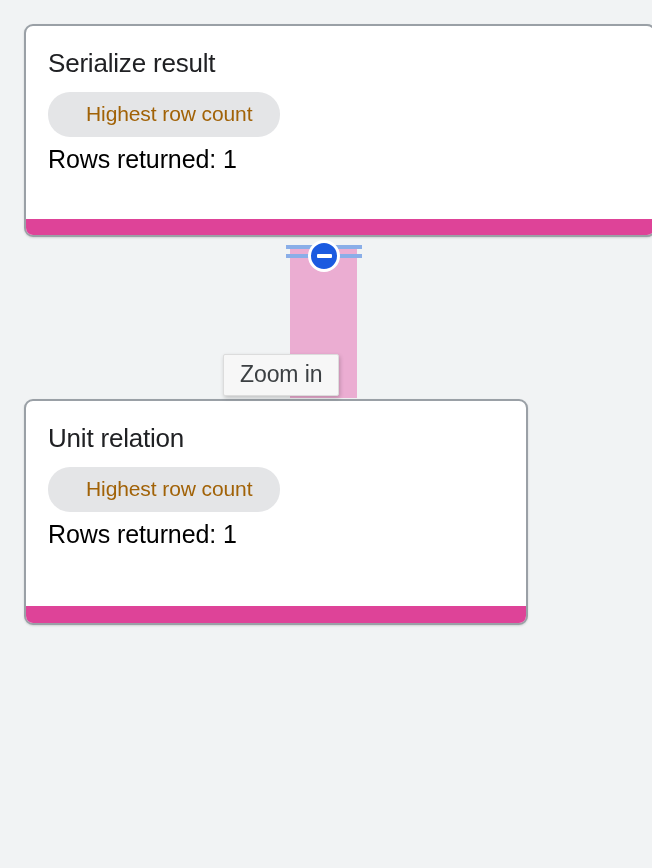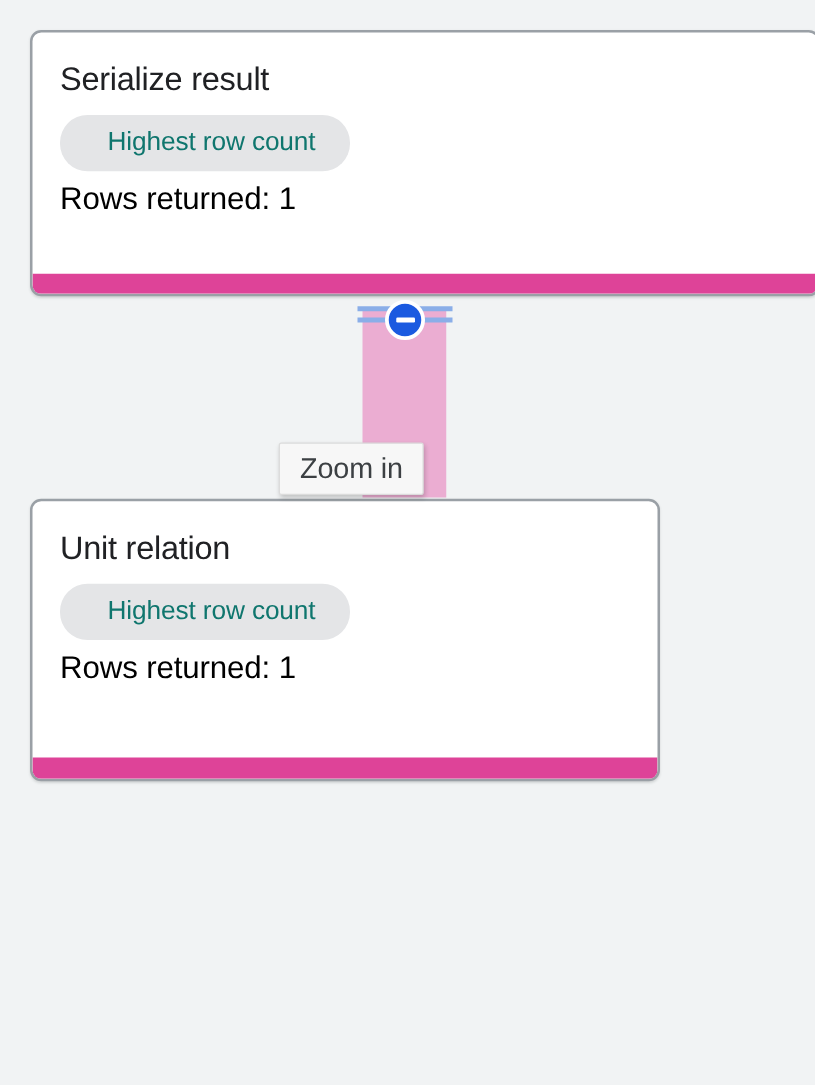--- a/index.html
+++ b/index.html
@@ -70,21 +70,21 @@
     color: #202124;
     font-weight: 400;
     letter-spacing: -0.2px;
     margin: 0 0 14px 0;
     white-space: nowrap;
   }
 
   .node-chip {
     display: inline-block;
     background: #e4e5e7;
-    color: #0f766e;
+    color: #a16207;
     font-size: 21px;
     line-height: 24px;
     border-radius: 22px;
     padding: 10px 28px 11px 38px;
     margin: 0 0 10px 0;
     white-space: nowrap;
     letter-spacing: -0.1px;
   }
 
   .node-meta {

